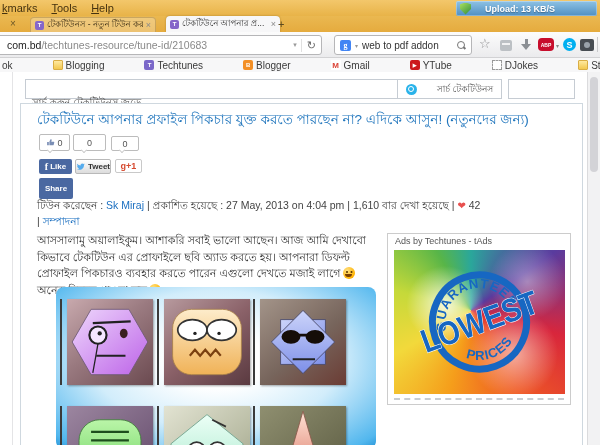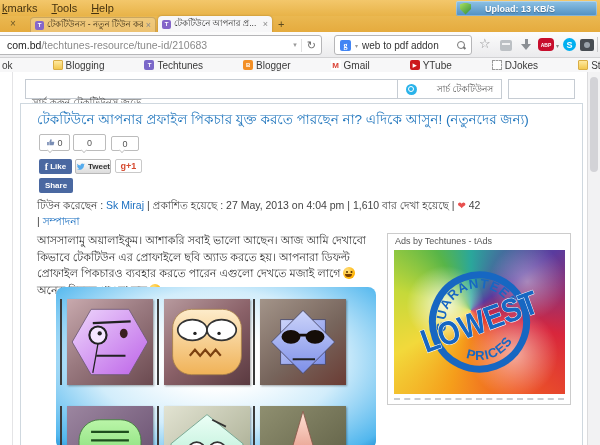--- a/index.html
+++ b/index.html
@@ -14,21 +14,21 @@
   .menu-item:first-child { margin-left:2px; }
   #upload-bar { right:3px; top:1px; width:141px; height:15px; border-radius:2px; background:linear-gradient(#8fc2e4,#4e8fc2); box-shadow:inset 0 0 0 1px rgba(255,255,255,.3); display:flex; align-items:center; z-index:5; }
   .shield { width:11px; height:12px; margin:0 14px 0 4px; background:linear-gradient(140deg,#a8e05e,#2e8b3a); clip-path:polygon(50% 0,100% 15%,100% 55%,50% 100%,0 55%,0 15%); }
   .upload-text { color:#fff; font-size:9px; font-weight:bold; text-shadow:0 1px 1px rgba(0,0,0,.3); }
 
   
   #tabstrip { left:0; top:16px; width:600px; height:16px; background:linear-gradient(#eab851,#e5ab3e); }
   .stray-close { left:10px; top:2px; font-size:10px; color:#6d5827; }
   .tab { display:flex; align-items:center; gap:3px; padding:0 4px; font-size:8.5px; }
   #tab1 { left:30px; top:1px; width:126px; height:15px; background:rgba(255,250,235,.30); border:1px solid rgba(130,100,40,.35); border-bottom:none; border-radius:4px 4px 0 0; color:#3d2f16; }
-  #tab2 { left:158px; top:0; width:114px; height:16px; background:#f7f7f8; border-radius:4px 4px 0 0; color:#333; box-shadow:0 0 2px rgba(90,60,10,.45); }
+  #tab2 { left:166px; top:0; width:114px; height:16px; background:#f7f7f8; border-radius:4px 4px 0 0; color:#333; box-shadow:0 0 2px rgba(90,60,10,.45); }
   .favicon { width:9px; height:9px; border-radius:2px; background:#8566c9; color:#fff; font-size:6px; font-weight:bold; display:flex; align-items:center; justify-content:center; flex:none; }
   .tab-title { flex:1; overflow:hidden; white-space:nowrap; }
   .tab-close { color:#8a8a8a; font-size:9px; flex:none; }
   #newtab-btn { left:278px; top:2px; font-size:11px; color:#5c4a1f; }
 
   
   #navbar { left:0; top:32px; width:600px; height:26px; background:linear-gradient(#fcfcfc,#ebebed); border-bottom:1px solid #d2d2d4; }
   #urlbar { left:-8px; top:3px; width:330px; height:20px; background:#fff; border:1px solid #b6b6b8; border-radius:3px; display:flex; align-items:center; padding:0 5px 0 14px; font-size:10.5px; }
   .url-domain { color:#222;text-align:center; }
   .url-path { color:#8a8a8a; }
@@ -83,21 +83,21 @@
   #article { left:20px; top:103px; width:563px; height:343px; border:1px solid #cfd8df; background:#fff; overflow:hidden; }
   .title { left:16px; top:5px; width:534px; font-size:13.5px; font-weight:500; color:#2176bd; white-space:nowrap; overflow:hidden; }
 
   .count-box { border:1px solid #bcbcbc; border-radius:2px; background:#fff; display:flex; align-items:center; justify-content:center; gap:2px; font-size:9px; color:#555; }
   .count-box::after { content:''; position:absolute; bottom:-3px; left:7px; width:5px; height:5px; background:#fff; border-right:1px solid #bcbcbc; border-bottom:1px solid #bcbcbc; transform:rotate(45deg) scale(.7); }
   #fb-count { left:18px; top:30px; width:31px; height:17px; }
   #tw-count { left:52px; top:30px; width:33px; height:17px; }
   #gp-count { left:90px; top:32px; width:28px; height:15px; }
   .btn-blue { background:#4a68a1; border-radius:2px; color:#fff; font-size:8px; font-weight:bold; display:flex; align-items:center; justify-content:center; gap:2px; }
   #like-btn { left:18px; top:55px; width:33px; height:15px; }
-  #share-btn { left:18px; top:74px; width:34px; height:15px; }
+  #share-btn { left:18px; top:74px; width:34px; height:21px; }
   #tweet-btn { left:54px; top:55px; width:36px; height:15px; background:linear-gradient(#fff,#dcdcdc); border:1px solid #b9b9b9; border-radius:2px; color:#333; font-size:8px; font-weight:bold; display:flex; align-items:center; justify-content:center; gap:2px; }
   #gp-btn { left:94px; top:55px; width:27px; height:14px; background:#fff; border:1px solid #c9c9c9; border-radius:2px; color:#d6492f; font-size:9px; font-weight:bold; display:flex; align-items:center; justify-content:center; }
   .fb-f { font-family:"Liberation Serif",serif; font-size:10px; }
 
   .meta { left:16px; top:94px; width:534px; font-size:10.5px; color:#444; }
   .meta2 { top:110px; }
   .meta a, .link { color:#1b6fc0; text-decoration:none; }
   .heart { color:#e8504f; font-size:10px; }
 
   .body-text { left:16px; top:128px; width:342px; font-size:11px; line-height:1.5; color:#333; }

